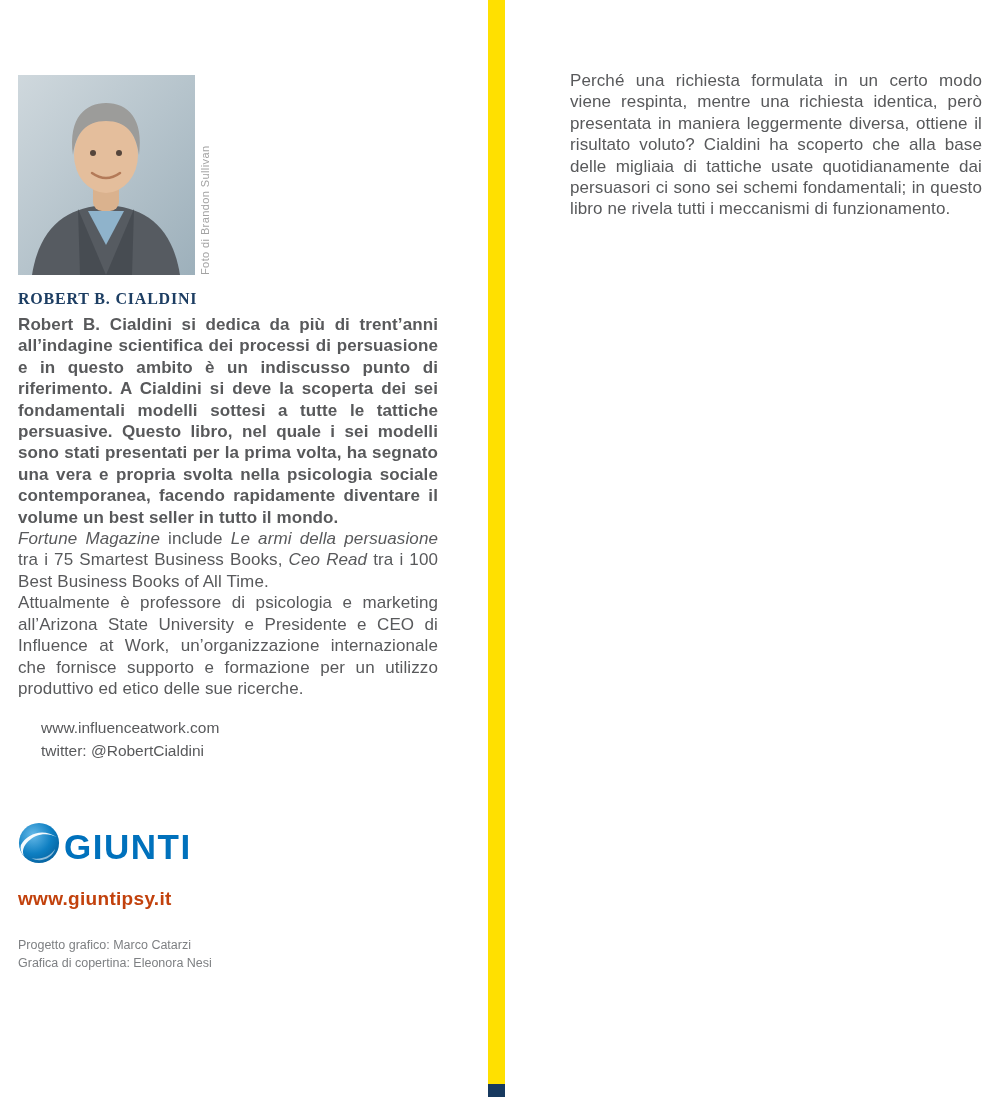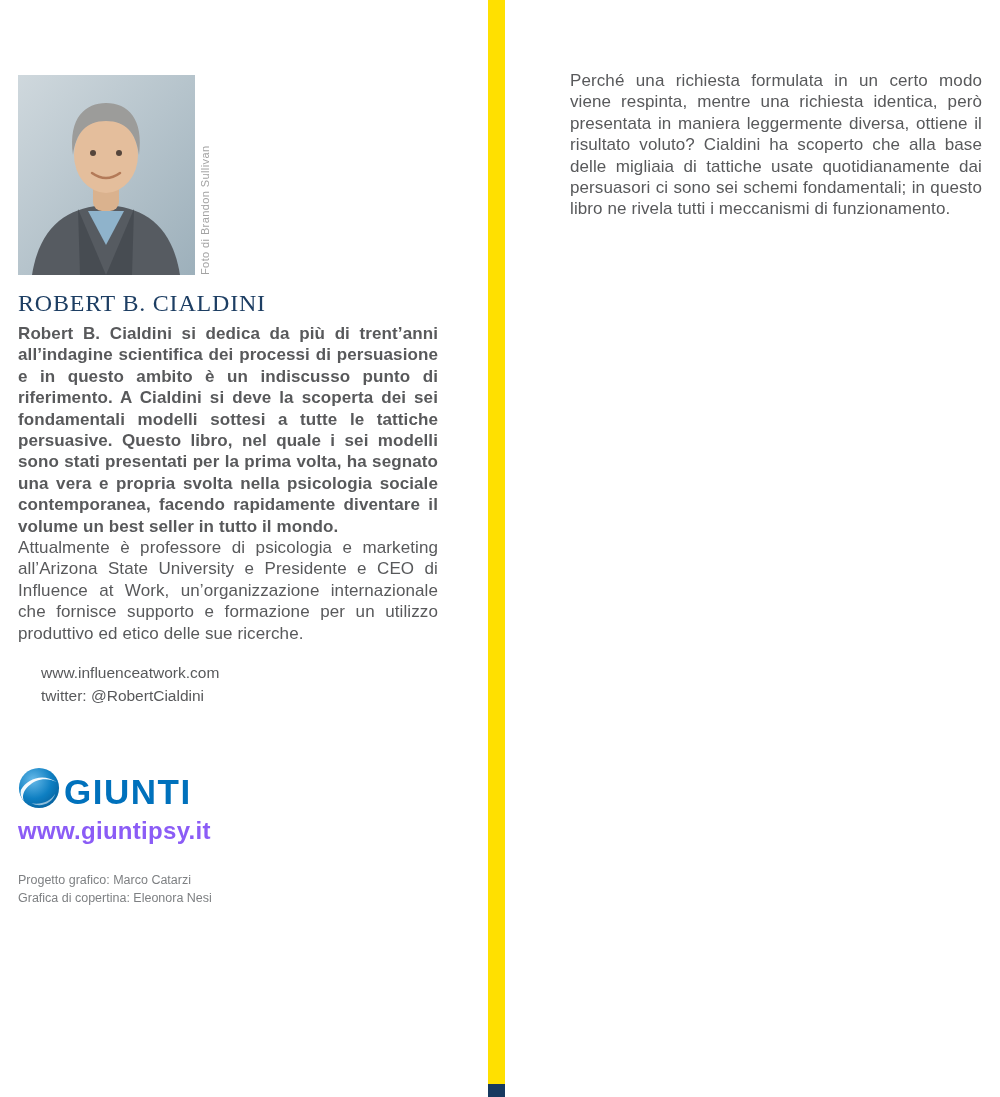--- a/index.html
+++ b/index.html
@@ -59,22 +59,22 @@
     transform: rotate(180deg);
     font-size: 11px;
     color: #a3a3a3;
     letter-spacing: 0.4px;
     white-space: nowrap;
   }
 
   .author-heading {
     margin-top: 15px;
     font-family: "Liberation Serif", "DejaVu Serif", serif;
-    font-weight: normal;
-    font-size: 24px;
+    font-weight: bold;
+    font-size: 16px;
     letter-spacing: 0.8px;
     color: #1d3e63;
   }
 
   .body-par {
     font-size: 17px;
     line-height: 21.4px;
     color: #58595b;
     text-align: justify;
     letter-spacing: 0.1px;
@@ -114,24 +114,24 @@
   }
   .publisher-subname {
     margin-top: 2px;
     margin-left: 3px;
     font-size: 12px;
     font-weight: bold;
     color: #0071bc;
     letter-spacing: 4.2px;
   }
   .publisher-site {
-    margin-top: 8px;
-    font-size: 24px;
-    font-weight: bold;
-    color: #8b5cf6;
+    margin-top: 24px;
+    font-size: 19px;
+    font-weight: bold;
+    color: #c2410c;
     letter-spacing: 0.3px;
   }
 
   .credits {
     margin-top: 26px;
     font-size: 12.5px;
     line-height: 18px;
     color: #7e8083;
   }
 
@@ -170,20 +170,21 @@
         <circle cx="101" cy="78" r="3" fill="#54453b"></circle>
         <path d="M74 98 Q 88 108 102 98" stroke="#b37a58" stroke-width="2.5" fill="none" stroke-linecap="round"></path>
       </svg>
       <div class="photo-credit">Foto di Brandon Sullivan</div>
     </div>
 
     <h1 class="author-heading">ROBERT B. CIALDINI</h1>
 
     <p class="body-par first">Robert B. Cialdini si dedica da più di trent’anni all’indagine scientifica dei processi di persuasione e in questo ambito è un indiscusso punto di riferimento. A Cialdini si deve la scoperta dei sei fondamentali modelli sottesi a tutte le tattiche persuasive. Questo libro, nel quale i sei modelli sono stati presentati per la prima volta, ha segnato una vera e propria svolta nella psicologia sociale contemporanea, facendo rapidamente diventare il volume un best seller in tutto il mondo.</p>
 
+    <p class="body-par"><em>Fortune Magazine</em><span> include </span><em>Le armi della persuasione</em><span> tra i 75 Smartest Business Books, </span><em>Ceo Read</em><span> tra i 100 Best Business Books of All Time.</span></p>
 
     <p class="body-par">Attualmente è professore di psicologia e marketing all’Arizona State University e Presidente e CEO di Influence at Work, un’organizzazione internazionale che fornisce supporto e formazione per un utilizzo produttivo ed etico delle sue ricerche.</p>
 
     <div class="contact-block">
       <div>www.influenceatwork.com</div>
       <div>twitter: @RobertCialdini</div>
     </div>
 
     <div class="publisher">
       <div class="publisher-row">

